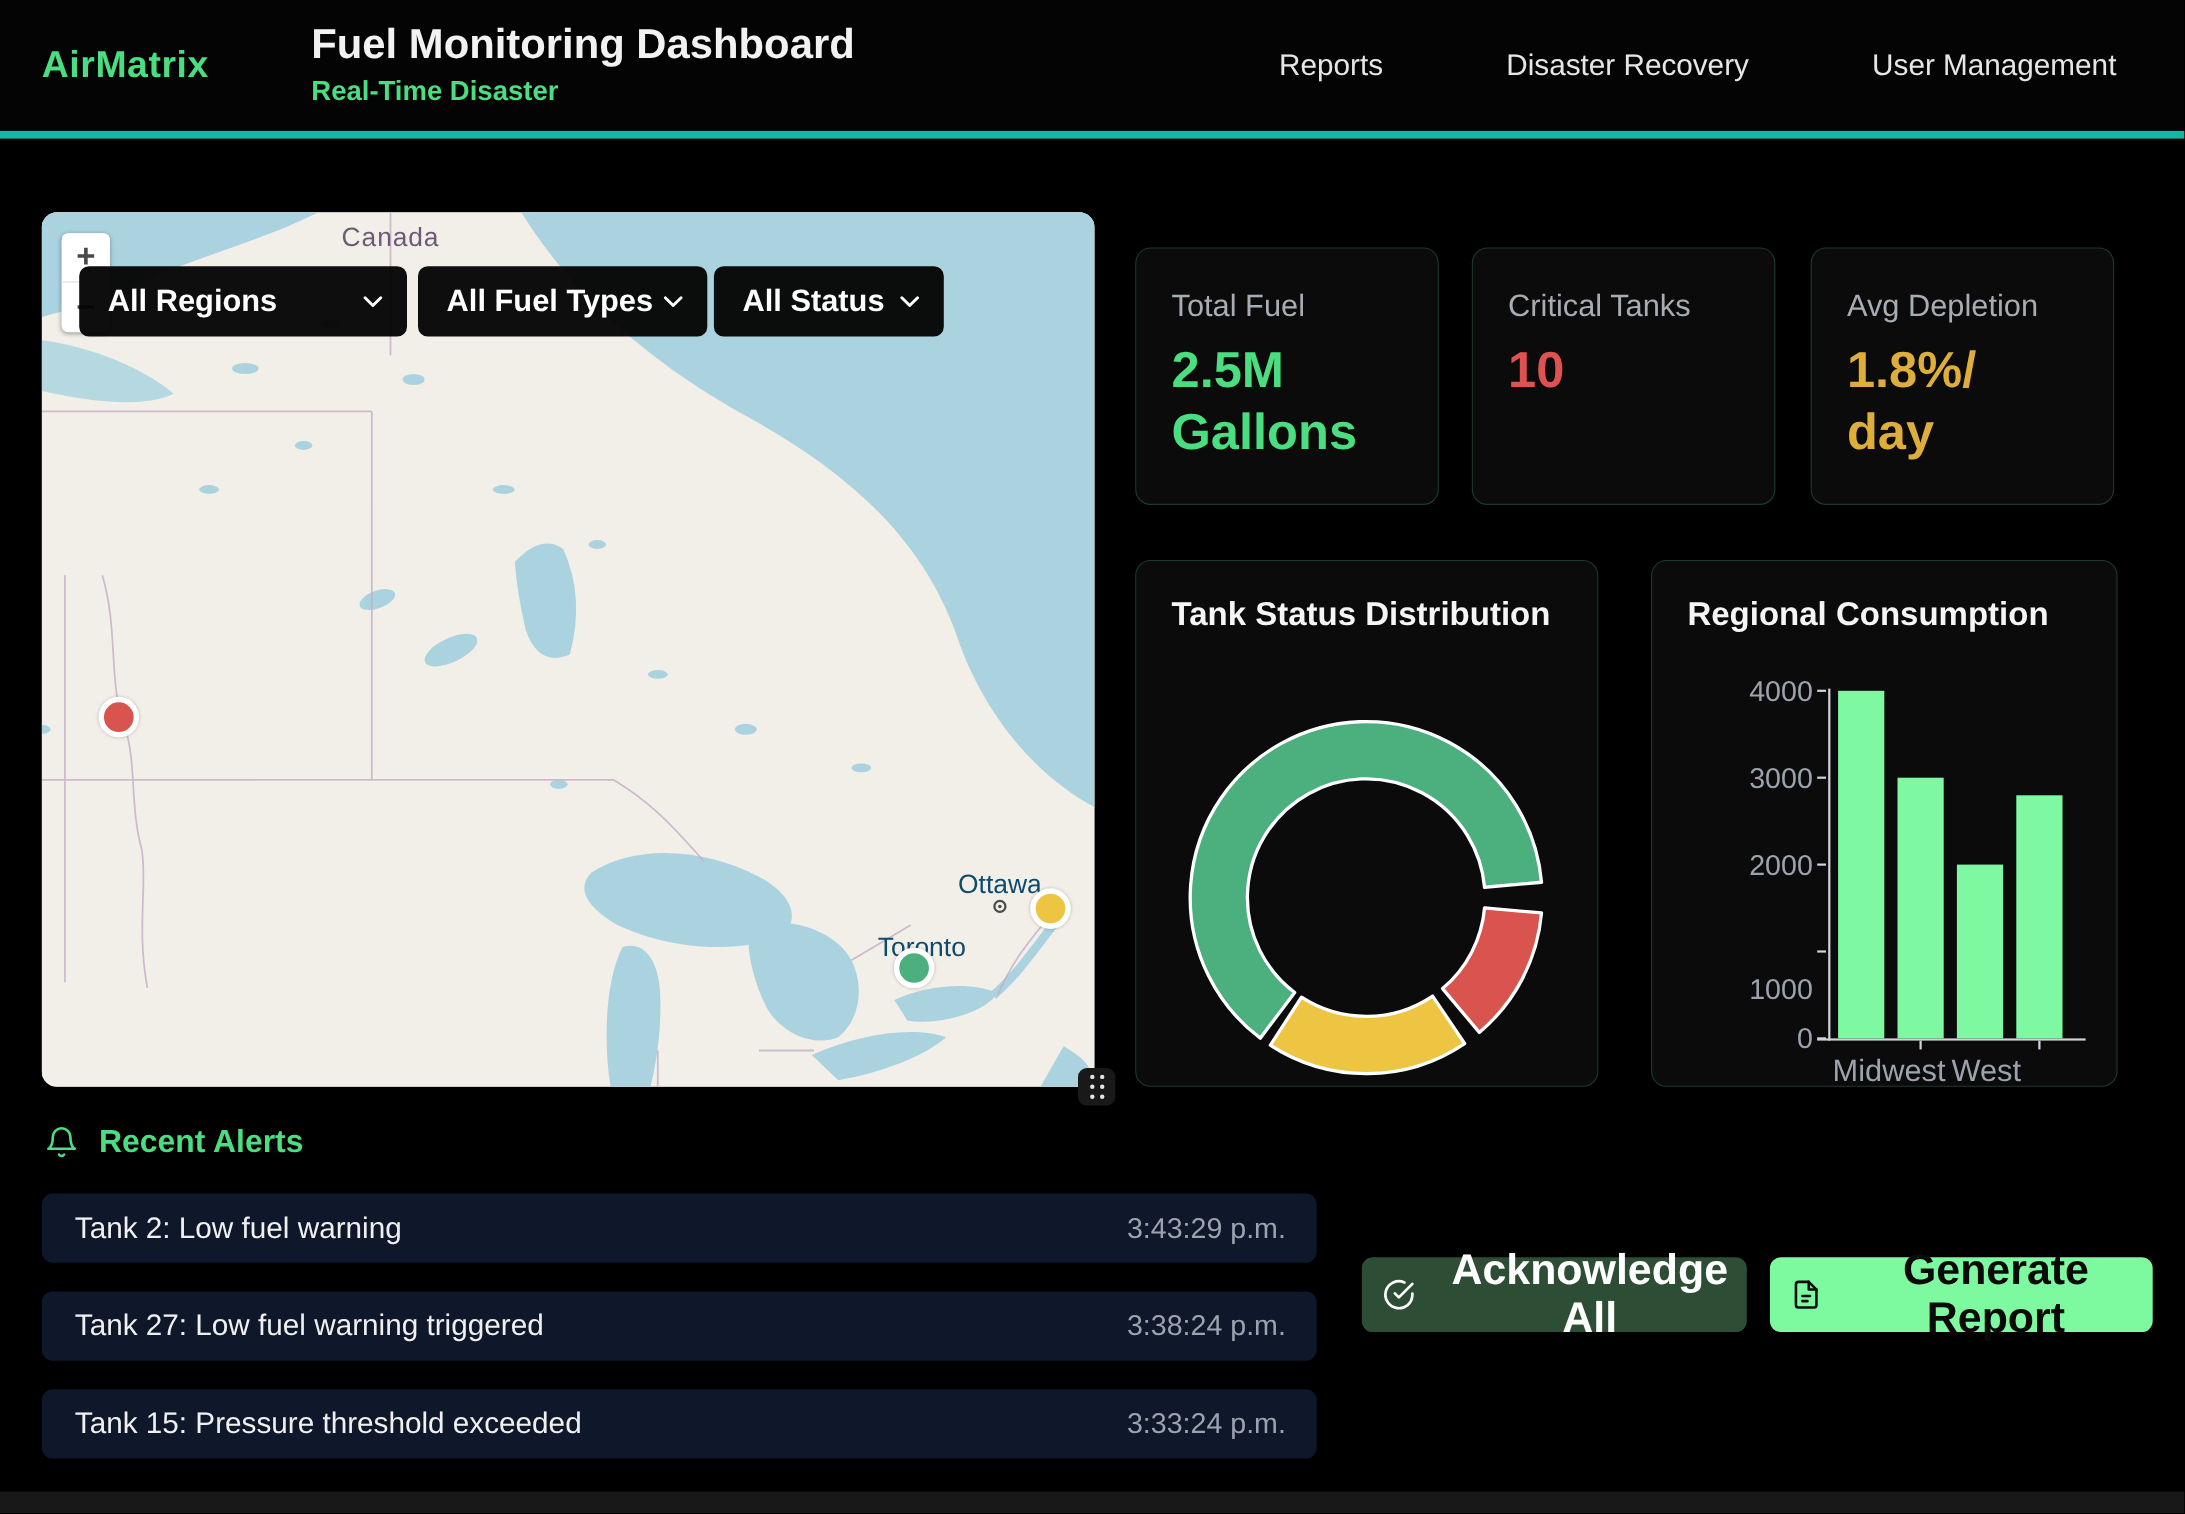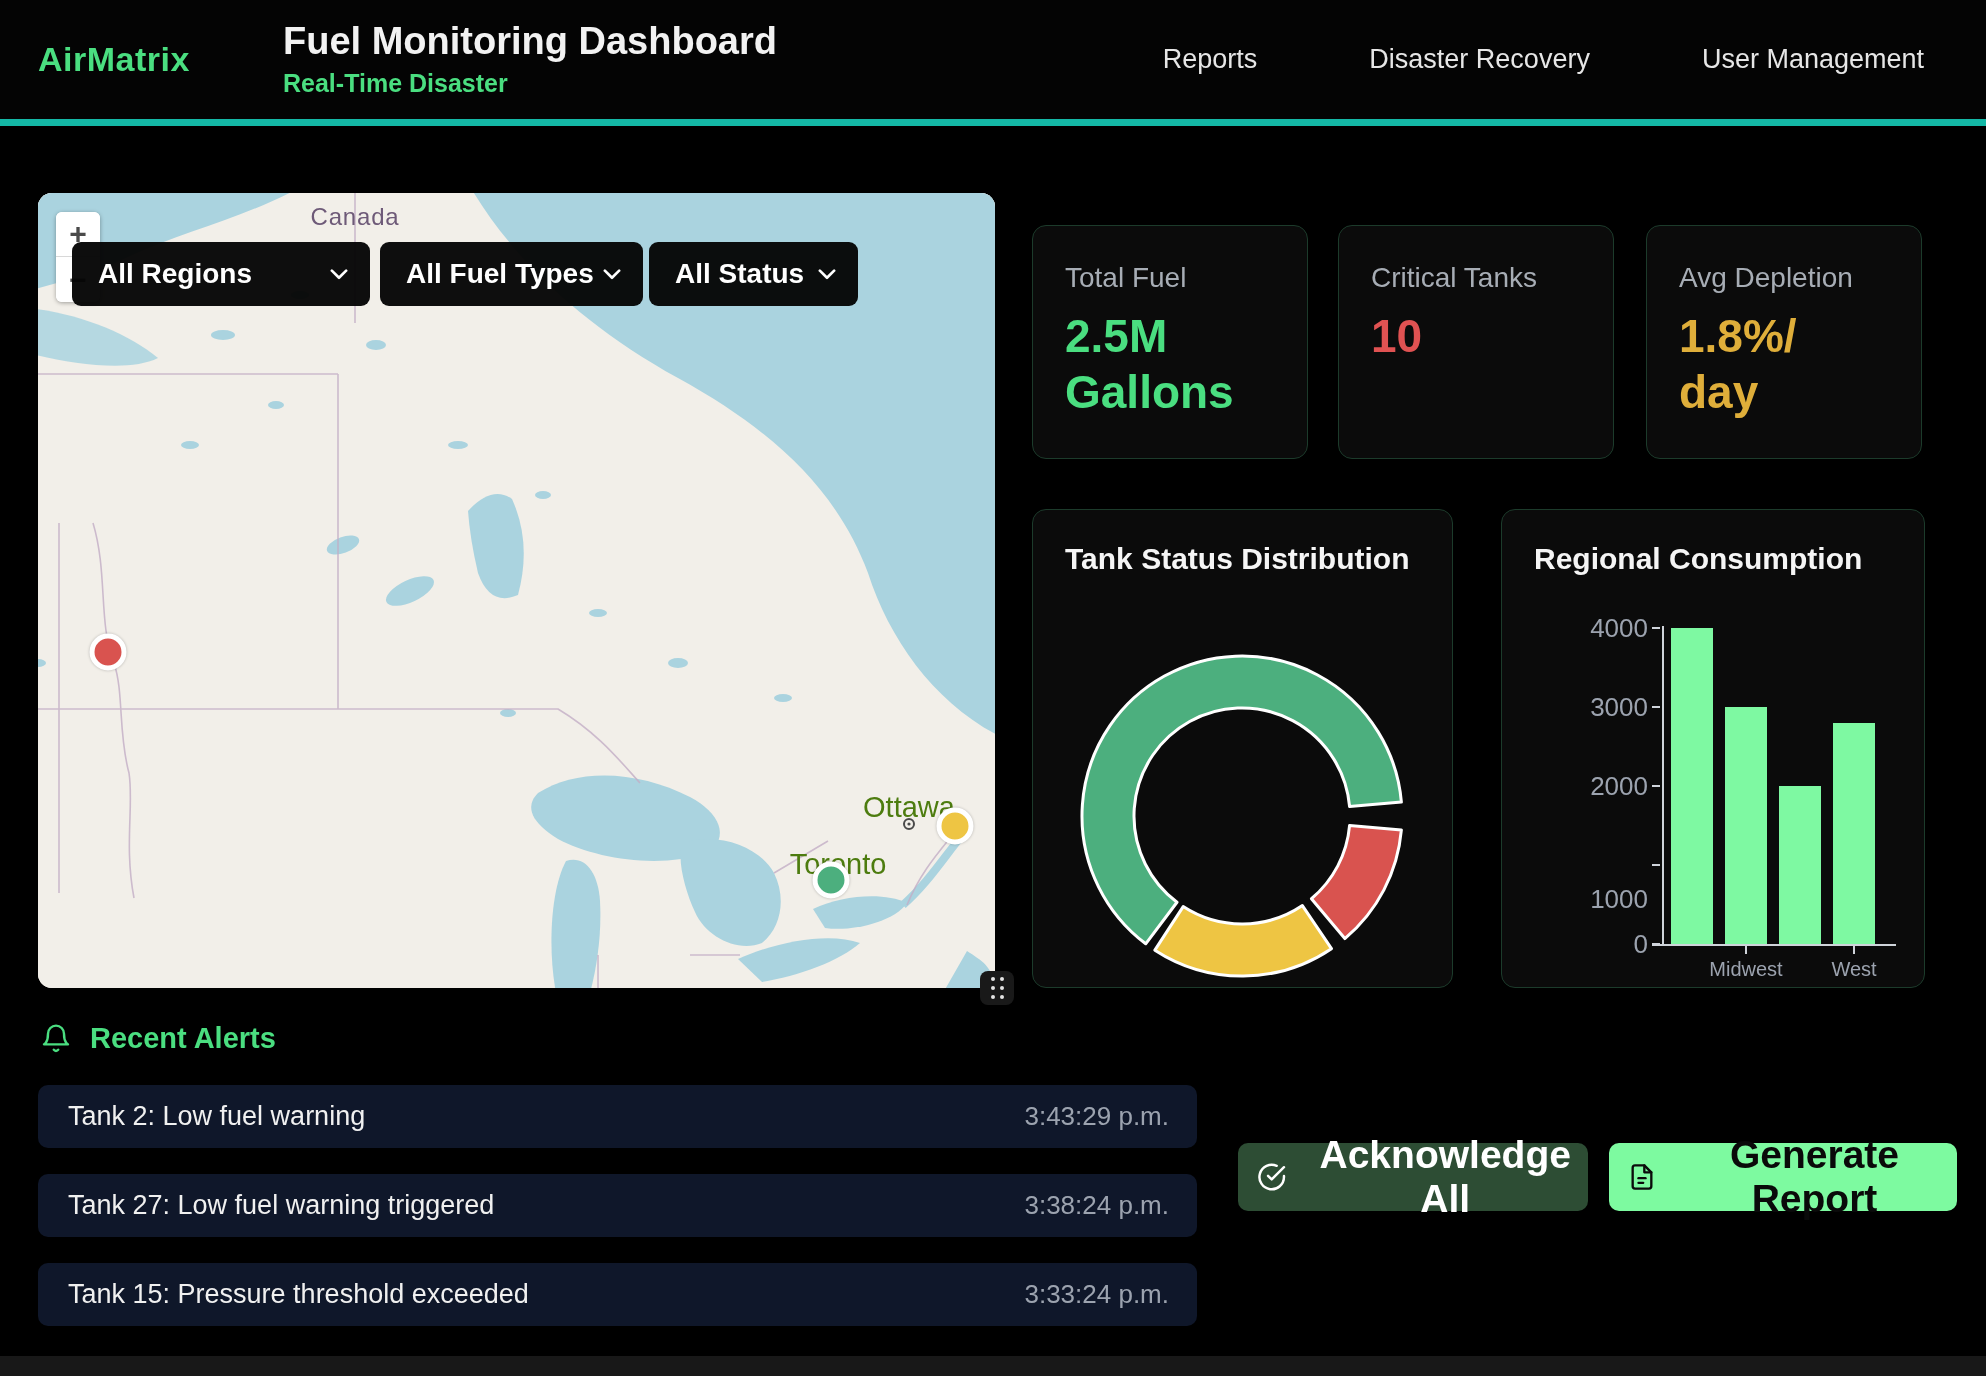--- a/index.html
+++ b/index.html
@@ -16,21 +16,21 @@
   .subtitle { font-size:25px; margin-top:7px; font-weight:bold; }
   .nav { margin-left:auto; display:flex; gap:112px; padding-right:62px; }
   .nav a { color:#e6e6e6; font-size:27px; text-decoration:none; cursor:pointer; white-space:nowrap; }
 
   
   .map { position:absolute; left:38px; top:193px; width:957px; height:795px; border-radius:14px;
          overflow:hidden; background:#f2efe9; }
   .map svg.base { position:absolute; left:0; top:0; }
   .maplabel { position:absolute; transform:translateX(-50%); white-space:nowrap; z-index:3; }
   .lbl-country { color:#6e5a78; font-size:24px; letter-spacing:.8px; }
-  .lbl-city { color:#4d7c0f; font-size:29px; }
+  .lbl-city { color:#0c4a6e; font-size:24px; }
   .ottawa-ring { position:absolute; left:864px; top:624px; z-index:3; }
   .zoomctl { position:absolute; left:18px; top:19px; width:44px; background:#fff; border-radius:6px;
              box-shadow:0 1px 4px rgba(0,0,0,.35); z-index:4; overflow:hidden; }
   .zoomctl button { display:block; width:44px; height:45px; background:#fff; border:none;
                     font-size:30px; font-weight:bold; color:#4a4a4a; cursor:pointer; }
   .zoomctl button:first-child { border-bottom:1px solid #d8d8d8; }
   .filters { position:absolute; left:0; top:49px; width:100%; height:64px; z-index:6; }
   .dd { position:absolute; top:0; height:64px; background:rgba(4,4,4,.96); border-radius:9px;
         display:flex; align-items:center; justify-content:space-between; padding:0 22px 0 26px;
         cursor:pointer; }
@@ -59,21 +59,21 @@
   .stat-1 .stat-value { max-width:210px; }
   .stat-3 .stat-value { max-width:132px; }
 
   .chart-tank { left:1032px; top:509px; width:421px; height:479px; }
   .chart-reg  { left:1501px; top:509px; width:424px; height:479px; }
   .chart-title { position:absolute; left:32px; top:32px; color:#f5f5f5; font-size:30px;
                  font-weight:bold; white-space:nowrap; }
   .donut { position:absolute; left:39px; top:136px; width:340px; height:340px; }
   .bar-plot { position:absolute; left:0; top:100px; width:424px; height:379px; }
   .bar-plot .yl { position:absolute; width:146px; text-align:right; font-size:26px; height:30px; }
-  .bar-plot .xl { position:absolute; width:160px; text-align:center; font-size:20px; }
+  .bar-plot .xl { position:absolute; width:160px; text-align:left; font-size:28px; }
   .bar-plot .ax, .bar-plot .tk { position:absolute; }
   .bar-plot .bar { position:absolute; }
 
   
   .alerts-hdr { position:absolute; left:40px; top:1022px; display:flex; align-items:center; gap:18px; }
   .alerts-hdr .t { font-size:29px; font-weight:bold; }
   .alert-row { position:absolute; left:38px; width:1159px; height:63px; background:#0f172a;
                border-radius:10px; display:flex; align-items:center; justify-content:space-between;
                padding:0 28px 0 30px; }
   .alert-row .msg { color:#f0f0f0; font-size:27px; }

